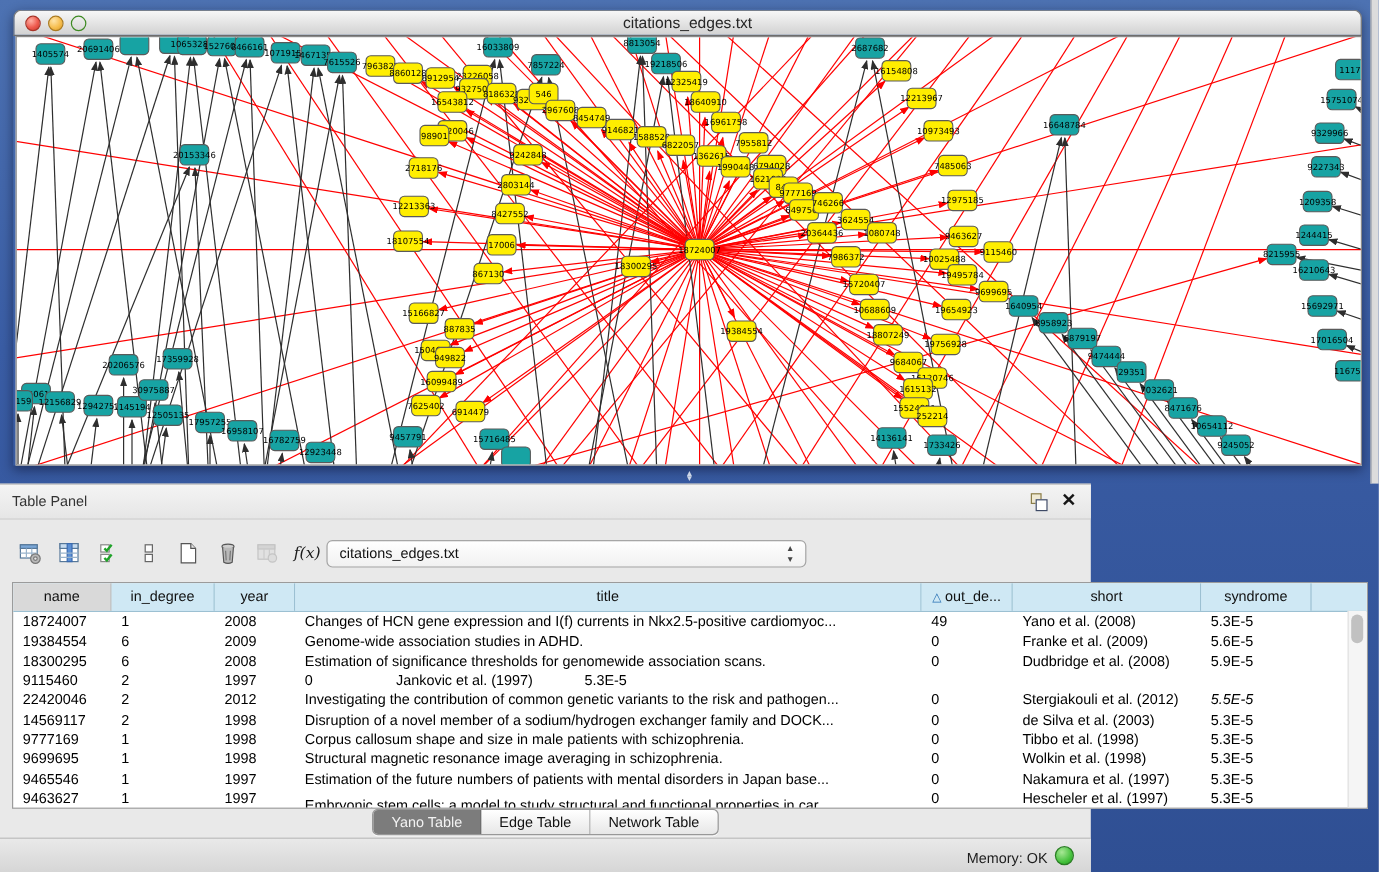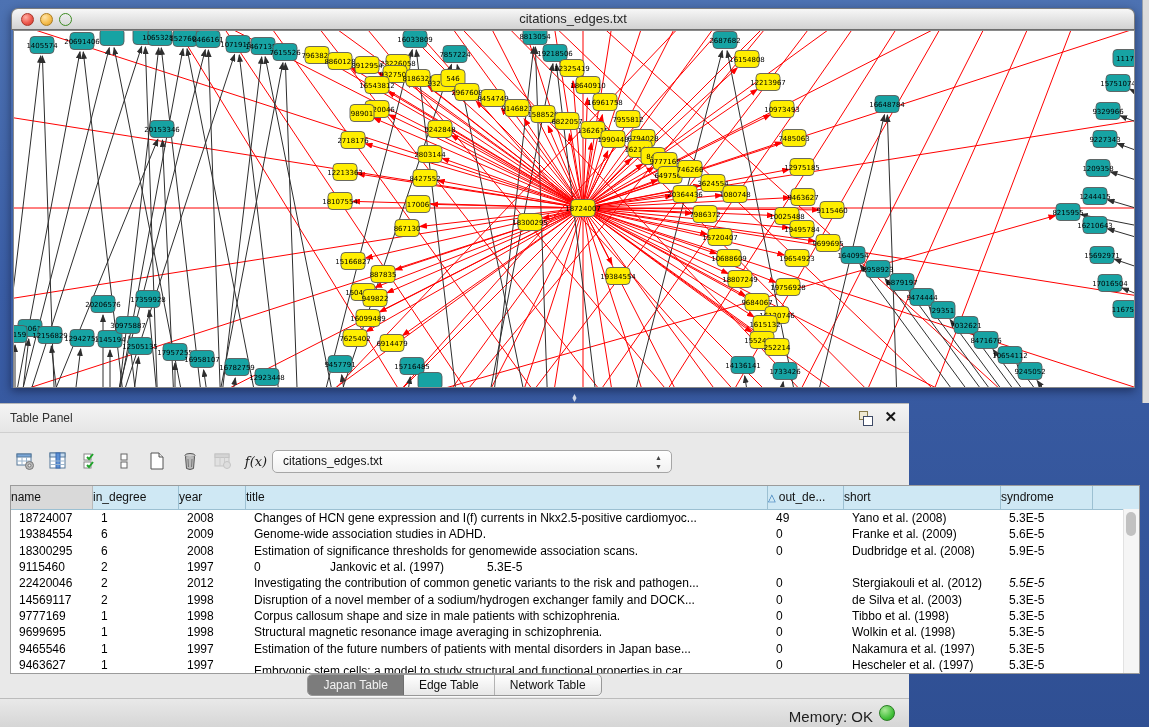--- a/index.html
+++ b/index.html
@@ -37,37 +37,37 @@
   .close-icon{position:absolute;right:12px;top:4px;font-size:15px;font-weight:bold;color:#161616;cursor:default;}
 
   .toolbar{position:absolute;left:14px;top:42px;height:30px;display:flex;align-items:center;gap:11px;}
   .tool-btn{width:22px;height:22px;display:flex;align-items:center;justify-content:center;}
   .fx{font-family:"DejaVu Serif",serif;font-style:italic;font-size:13px;color:#1a1a1a;}
   .combo{position:absolute;left:272px;top:46px;width:400px;height:23px;background:linear-gradient(#ffffff,#f1f1f1);border:1px solid #a6a6a6;border-radius:5px;box-sizing:border-box;font-size:12px;line-height:21px;padding-left:10px;color:#111;}
   .combo-arrows{position:absolute;right:9px;top:2px;font-size:7px;color:#444;line-height:9px;text-align:center;}
 
   .table-box{position:absolute;left:10px;top:81px;width:1130px;height:189px;background:#fff;border:1px solid #9b9b9b;box-sizing:border-box;overflow:hidden;}
   .thead{display:flex;height:23px;background:#cfe8f4;border-bottom:1px solid #9cc0d2;}
-  .th{box-sizing:border-box;border-right:1px solid #9cc0d2;font-size:12px;line-height:22px;text-align:left;color:#111;overflow:hidden;white-space:nowrap;flex:0 0 auto;background:#cfe8f4;}
+  .th{box-sizing:border-box;border-right:1px solid #9cc0d2;font-size:12px;line-height:22px;text-align:center;color:#111;overflow:hidden;white-space:nowrap;flex:0 0 auto;background:#cfe8f4;}
   .th.gray{background:#d9d9d9;border-right-color:#b9b9b9;}
   .th .sort{color:#2a72b5;font-size:10px;margin-right:3px;}
   .tbody{position:relative;}
   .tr{display:flex;height:16.3px;align-items:center;}
   .td{box-sizing:border-box;padding-left:8px;font-size:12px;color:#000;white-space:nowrap;overflow:hidden;flex:0 0 auto;}
   .vscroll{position:absolute;right:0;top:23px;width:15px;height:164px;background:#f5f5f5;border-left:1px solid #e2e2e2;}
   .vthumb{position:absolute;left:2px;top:3px;width:10px;height:24px;background:#c1c1c1;border-radius:5px;}
 
   .tab-bar{position:absolute;left:0;top:270px;width:100%;height:24px;display:flex;justify-content:center;}
   .seg{display:flex;height:20px;border:1px solid #989898;border-radius:5px;overflow:hidden;background:linear-gradient(#ffffff,#e7e7e7);box-shadow:0 1px 0 rgba(255,255,255,.7);}
   .seg-item{padding:0 15px;font-size:12px;line-height:20px;color:#111;border-right:1px solid #b3b3b3;}
   .seg-item:last-child{border-right:none;}
   .seg-item.selected{background:#7c7c7c;color:#f2f2f2;border-right-color:#6e6e6e;}
 
   .status-bar{position:absolute;left:0;top:294px;width:100%;height:30px;background:linear-gradient(#e9e9e9,#d5d5d5);border-top:1px solid #bcbcbc;box-sizing:border-box;}
-  .memory-label{position:absolute;right:36px;top:9px;font-size:15px;color:#1d1d1d;}
+  .memory-label{position:absolute;right:36px;top:9px;font-size:12px;color:#1d1d1d;}
   .memory-dot{position:absolute;right:14px;top:6px;width:16px;height:16px;border-radius:50%;background:radial-gradient(circle at 35% 30%,#a8e896,#3fbe37 65%,#2e9a28);border:1px solid #2a7d24;box-sizing:border-box;}
 </style>
 </head>
 <body>
 
 <div class="right-strip"></div>
 
 <div class="net-window">
   <div class="titlebar">
     <div class="lights">
@@ -974,21 +974,21 @@
           <div class="td" style="width: 92px;">5.3E-5</div>
         </div>
       </div>
     <div class="vscroll">
         <div class="vthumb"></div>
       </div>
   </div>
 
   <div class="tab-bar">
     <div class="seg" id="tab-seg">
-        <div class="seg-item selected">Japan Table</div>
+        <div class="seg-item selected">Yano Table</div>
         <div class="seg-item">Edge Table</div>
         <div class="seg-item">Network Table</div>
       </div>
   </div>
 
   <div class="status-bar">
     <span class="memory-label">Memory: OK</span>
     <span class="memory-dot"></span>
   </div>
 </div>

